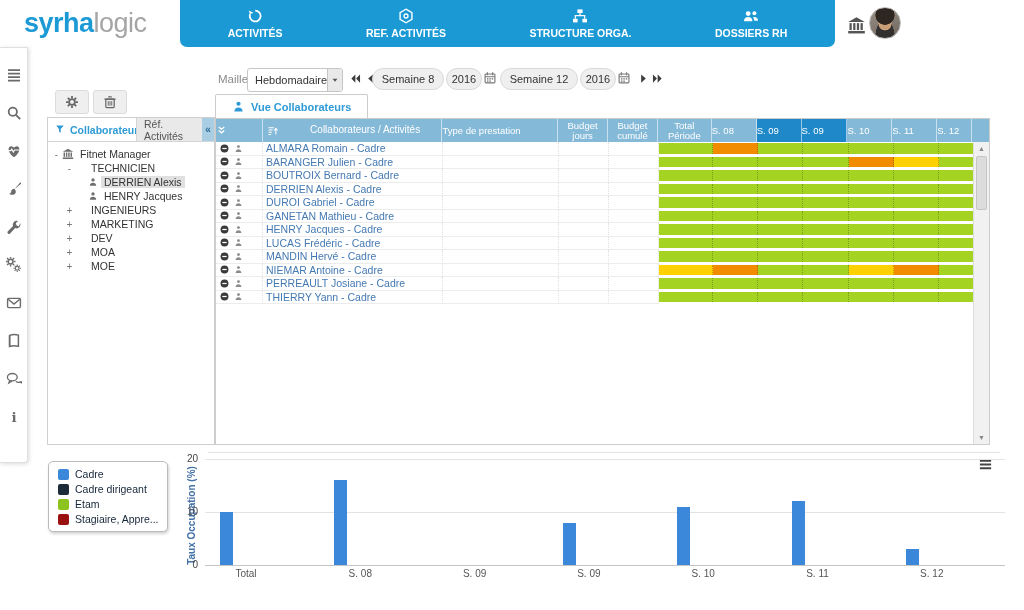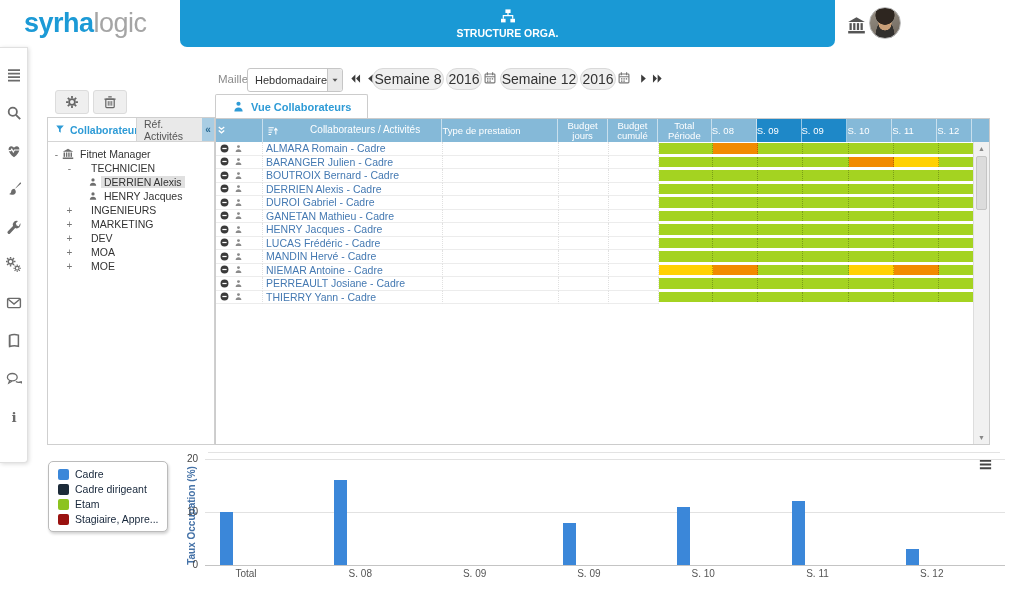--- a/index.html
+++ b/index.html
@@ -21,21 +21,21 @@
   .avatar{left:869px;top:7px;width:30px;height:30px;border-radius:50%;border:1px solid #bbb;
     background:
       radial-gradient(circle at 50% 24%, #2e2620 0 34%, rgba(46,38,32,0) 36%),
       radial-gradient(ellipse at 50% 52%, #c99f78 0 30%, rgba(201,159,120,0) 32%),
       radial-gradient(ellipse at 50% 108%, #32302e 0 46%, rgba(50,48,46,0) 48%),
       linear-gradient(160deg,#9a9287,#6d655c)}
 
   
   .lbl{color:#8b8b8b;font-size:11.5px}
   .pill{background:#efefef;border:1px solid #d9d9d9;border-radius:11px;height:20px;line-height:20px;
-        text-align:center;font-size:14px;color:#333;cursor:pointer}
+        text-align:center;font-size:11px;color:#333;cursor:pointer}
   .select{left:247px;top:68px;width:94px;height:22px;background:#fff;border:1px solid #c6c6c6;border-radius:3px;
           display:flex;align-items:center;cursor:pointer}
   .select .val{flex:1;font-size:11px;color:#333;padding-left:7px}
   .select .arr{width:17px;height:100%;background:#e9e9e9;border-left:1px solid #c6c6c6;border-radius:0 3px 3px 0;
                display:flex;align-items:center;justify-content:center;color:#555}
   .navarr{color:#3c3c3c;cursor:pointer}
 
   
   .iconbar{left:0;top:47px;width:28px;height:416px;background:#fff;border:1px solid #e0e0e0;border-left:none;
            box-shadow:1px 1px 4px rgba(0,0,0,.15);display:flex;flex-direction:column;align-items:center;
@@ -100,27 +100,56 @@
 </style>
 </head>
 <body>
 
 <div class="abs logo"><b>syrha</b><span>logic</span></div>
 
 <div class="abs navbar" id="nav-tabs">
     <div class="nav-tab">
       <span class="ico">
         <svg width="16" height="16" viewBox="0 0 16 16" fill="currentColor">
+          <path d="M8.2 2.6a5.4 5.4 0 1 1-5.1 3.6" fill="none" stroke="currentColor" stroke-width="1.8"></path>
+          <path d="M1.8 2.4l1.1 3.9 3.6-1.6z"></path>
+        </svg>
+      </span>
+      <span>ACTIVITÉS</span>
+    </div>
+    <div class="nav-tab">
+      <span class="ico">
+        <svg width="16" height="16" viewBox="0 0 16 16" fill="currentColor">
+          <path d="M8 1.2l5.9 3.4v6.8L8 14.8l-5.9-3.4V4.6z" fill="none" stroke="currentColor" stroke-width="1.4"></path>
+          <circle cx="8" cy="8" r="2" fill="none" stroke="currentColor" stroke-width="1.3"></circle>
+        </svg>
+      </span>
+      <span>REF. ACTIVITÉS</span>
+    </div>
+    <div class="nav-tab">
+      <span class="ico">
+        <svg width="16" height="16" viewBox="0 0 16 16" fill="currentColor">
           <rect x="5.4" y="1.4" width="5.2" height="3.6"></rect>
           <rect x="1" y="10.8" width="4.6" height="3.6"></rect>
           <rect x="10.4" y="10.8" width="4.6" height="3.6"></rect>
           <path d="M8 5v2.6M3.3 10.8V7.6h9.4v3.2" fill="none" stroke="currentColor" stroke-width="1.2"></path>
         </svg>
       </span>
       <span>STRUCTURE ORGA.</span>
+    </div>
+    <div class="nav-tab">
+      <span class="ico">
+        <svg width="16" height="16" viewBox="0 0 16 16" fill="currentColor">
+          <circle cx="5.2" cy="5.6" r="2.4"></circle>
+          <path d="M1 13.2c0-2.6 1.9-4.1 4.2-4.1s4.2 1.5 4.2 4.1z"></path>
+          <circle cx="11.4" cy="5.2" r="2"></circle>
+          <path d="M10.2 9.3c.4-.1.8-.2 1.2-.2 2 0 3.6 1.4 3.6 3.6h-3.6"></path>
+        </svg>
+      </span>
+      <span>DOSSIERS RH</span>
     </div>
   </div>
 
 <div class="abs hdr-right ico" style="left:847px">
     <svg width="19" height="19" viewBox="0 0 16 16" fill="currentColor">
       <path d="M8 1l7 4H1z"></path>
       <rect x="2.1" y="6" width="1.9" height="5.8"></rect>
       <rect x="5.2" y="6" width="1.9" height="5.8"></rect>
       <rect x="8.3" y="6" width="1.9" height="5.8"></rect>
       <rect x="11.4" y="6" width="1.9" height="5.8"></rect>

